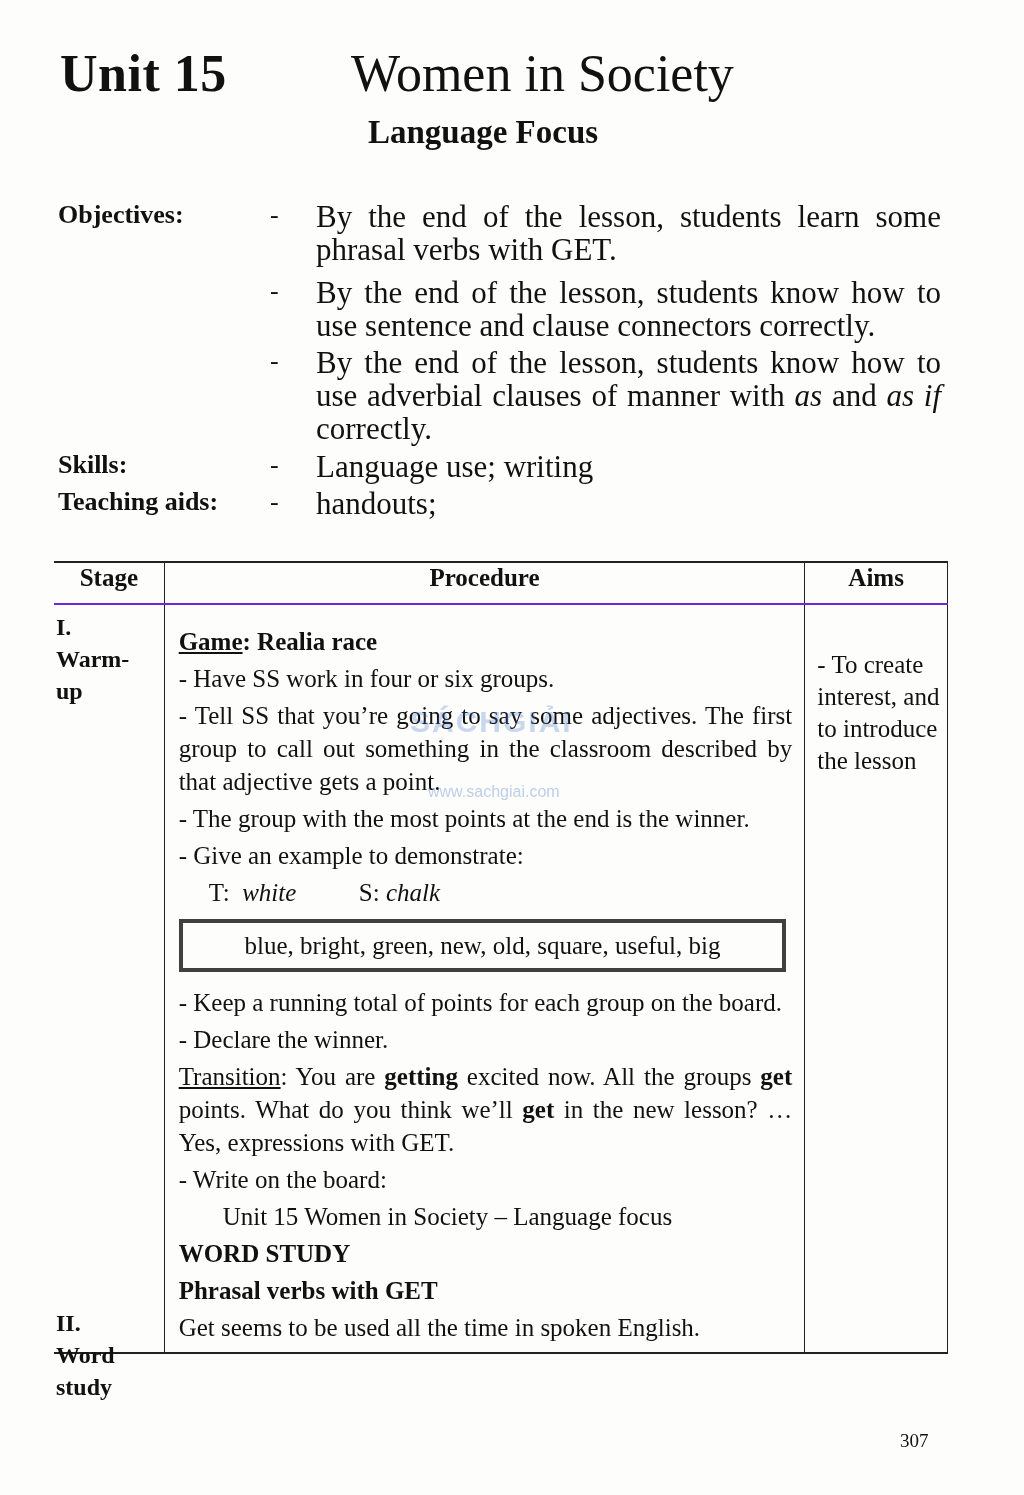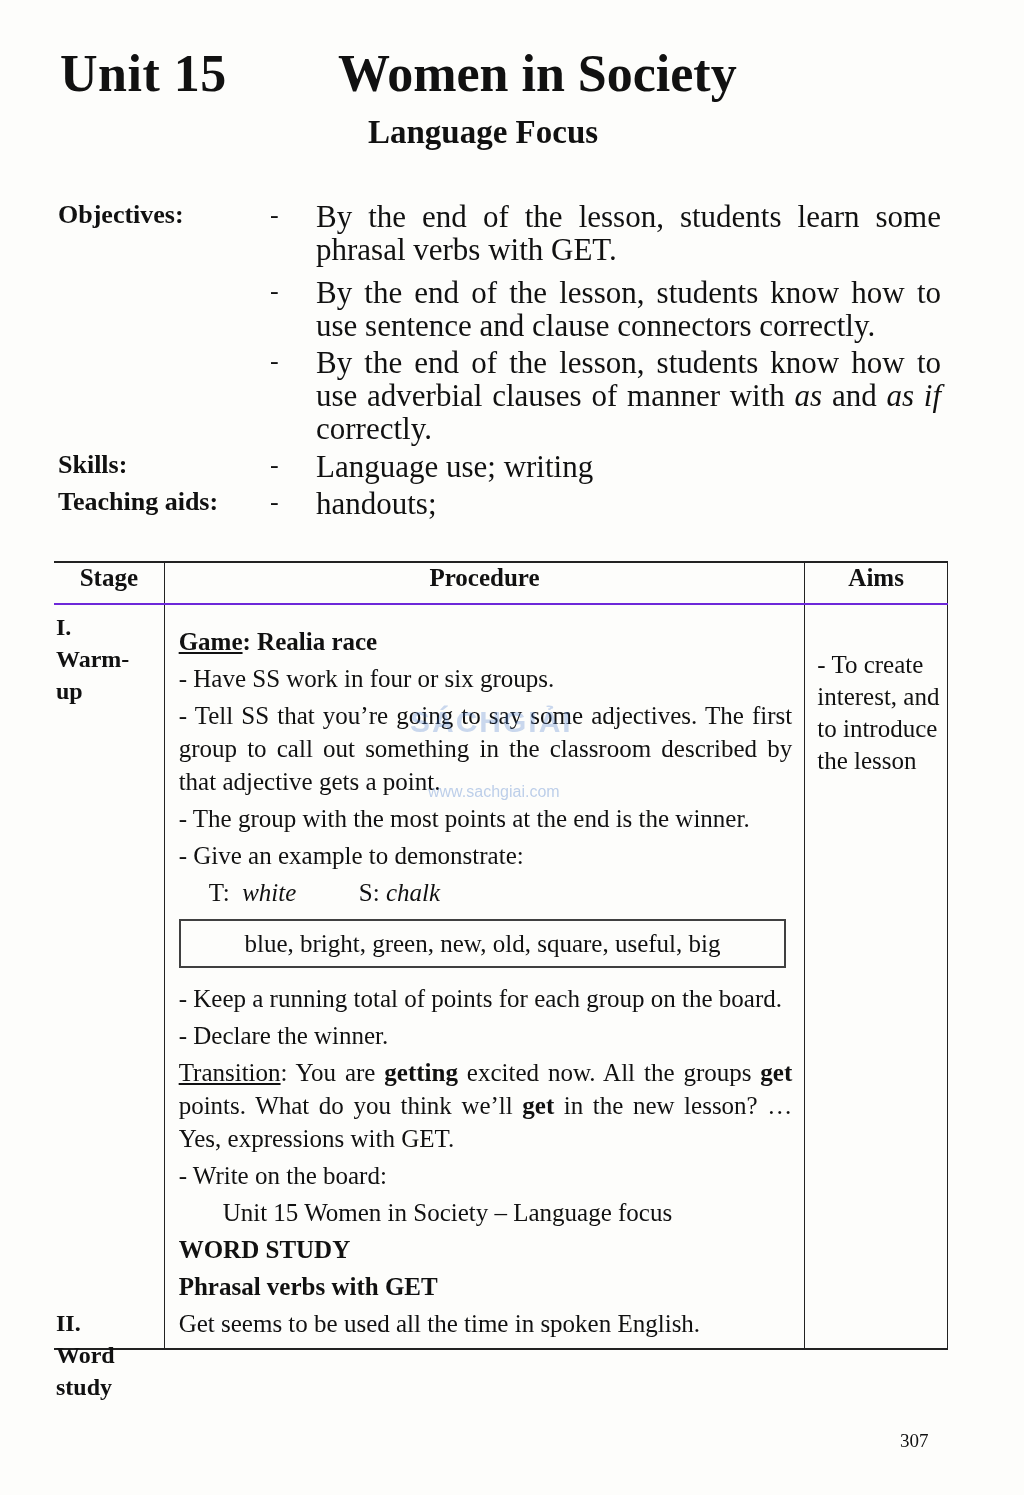--- a/index.html
+++ b/index.html
@@ -9,22 +9,22 @@
     color: #111;
     font-family: "Liberation Serif", serif;
     position: relative;
     overflow: hidden;
   }
   .unit-num {
     position: absolute; left: 60px; top: 44px;
     font-size: 52px; font-weight: bold; letter-spacing: 0.5px;
   }
   .unit-title {
-    position: absolute; left: 338px; top: 44px;
-    font-size: 52px; font-weight: bold;
+    position: absolute; left: 351px; top: 44px;
+    font-size: 52px; font-weight: normal;
   }
   .subtitle {
     position: absolute; left: 368px; top: 114px;
     font-size: 33px; font-weight: bold;
   }
   .meta-row { position: absolute; left: 58px; width: 890px; }
   .meta-label {
     position: absolute; left: 0; top: 0;
     font-size: 26px; font-weight: bold;
   }
@@ -61,21 +61,21 @@
   .col-aims { width: 140px; }
   .stage-cell { padding: 6px 0 0 2px; font-weight: bold; font-size: 24px; line-height: 32px; position: relative; }
   .stage-2 { position: absolute; left: 2px; top: 702px; }
   .proc-cell { padding: 20px 12px 4px 14px; line-height: 33px; }
   .proc-cell p { margin: 0 0 4px 0; text-align: justify; }
   .proc-cell .ul { text-decoration: underline; }
   .proc-cell .head { font-weight: bold; }
   .example { padding-left: 30px; }
   .example i { font-style: italic; }
   .word-box {
-    border: 2px solid #404040;
+    border: 4px solid #404040;
     margin: 10px 6px 14px 0;
     padding: 6px 0;
     text-align: center;
   }
   .board-line { font-weight: normal; padding-left: 44px; }
   .aims-cell { padding: 44px 6px 16px 12px; line-height: 32px; }
   .page-num {
     position: absolute; left: 900px; top: 1430px;
     font-size: 19px;
   }

